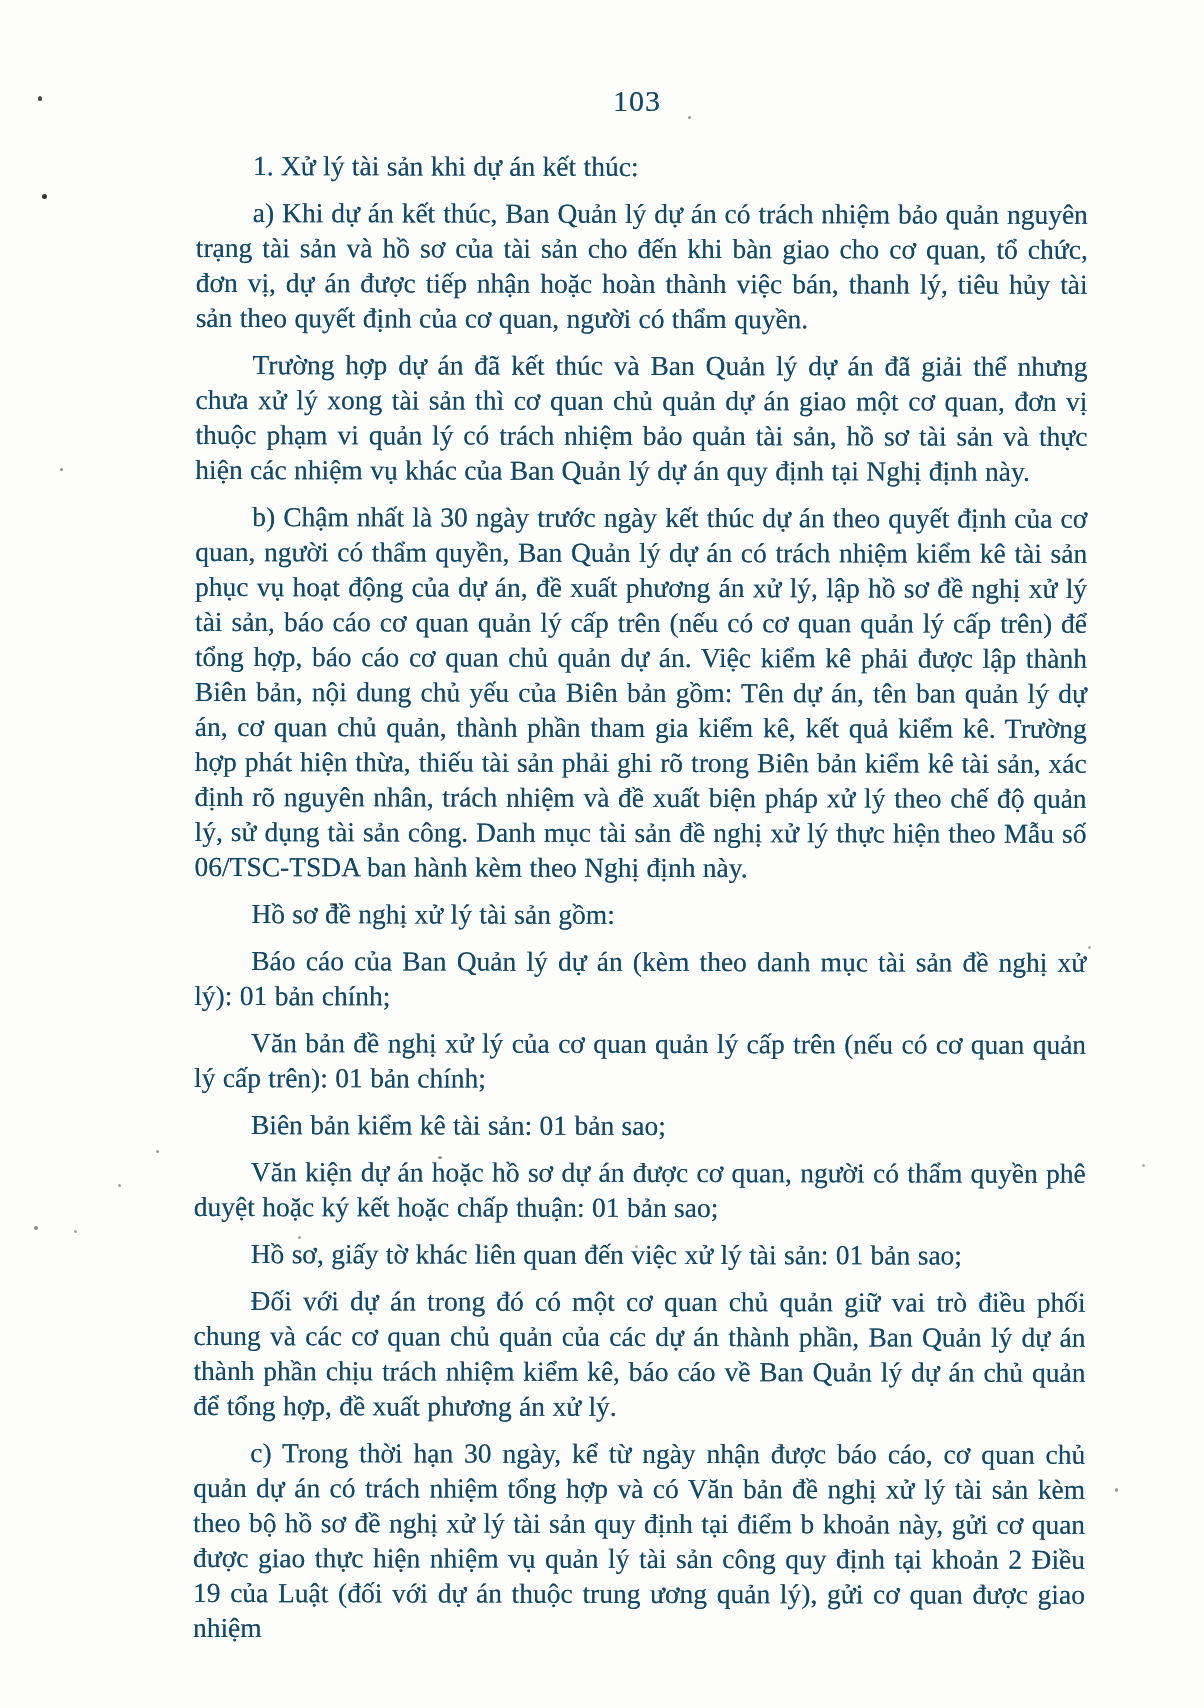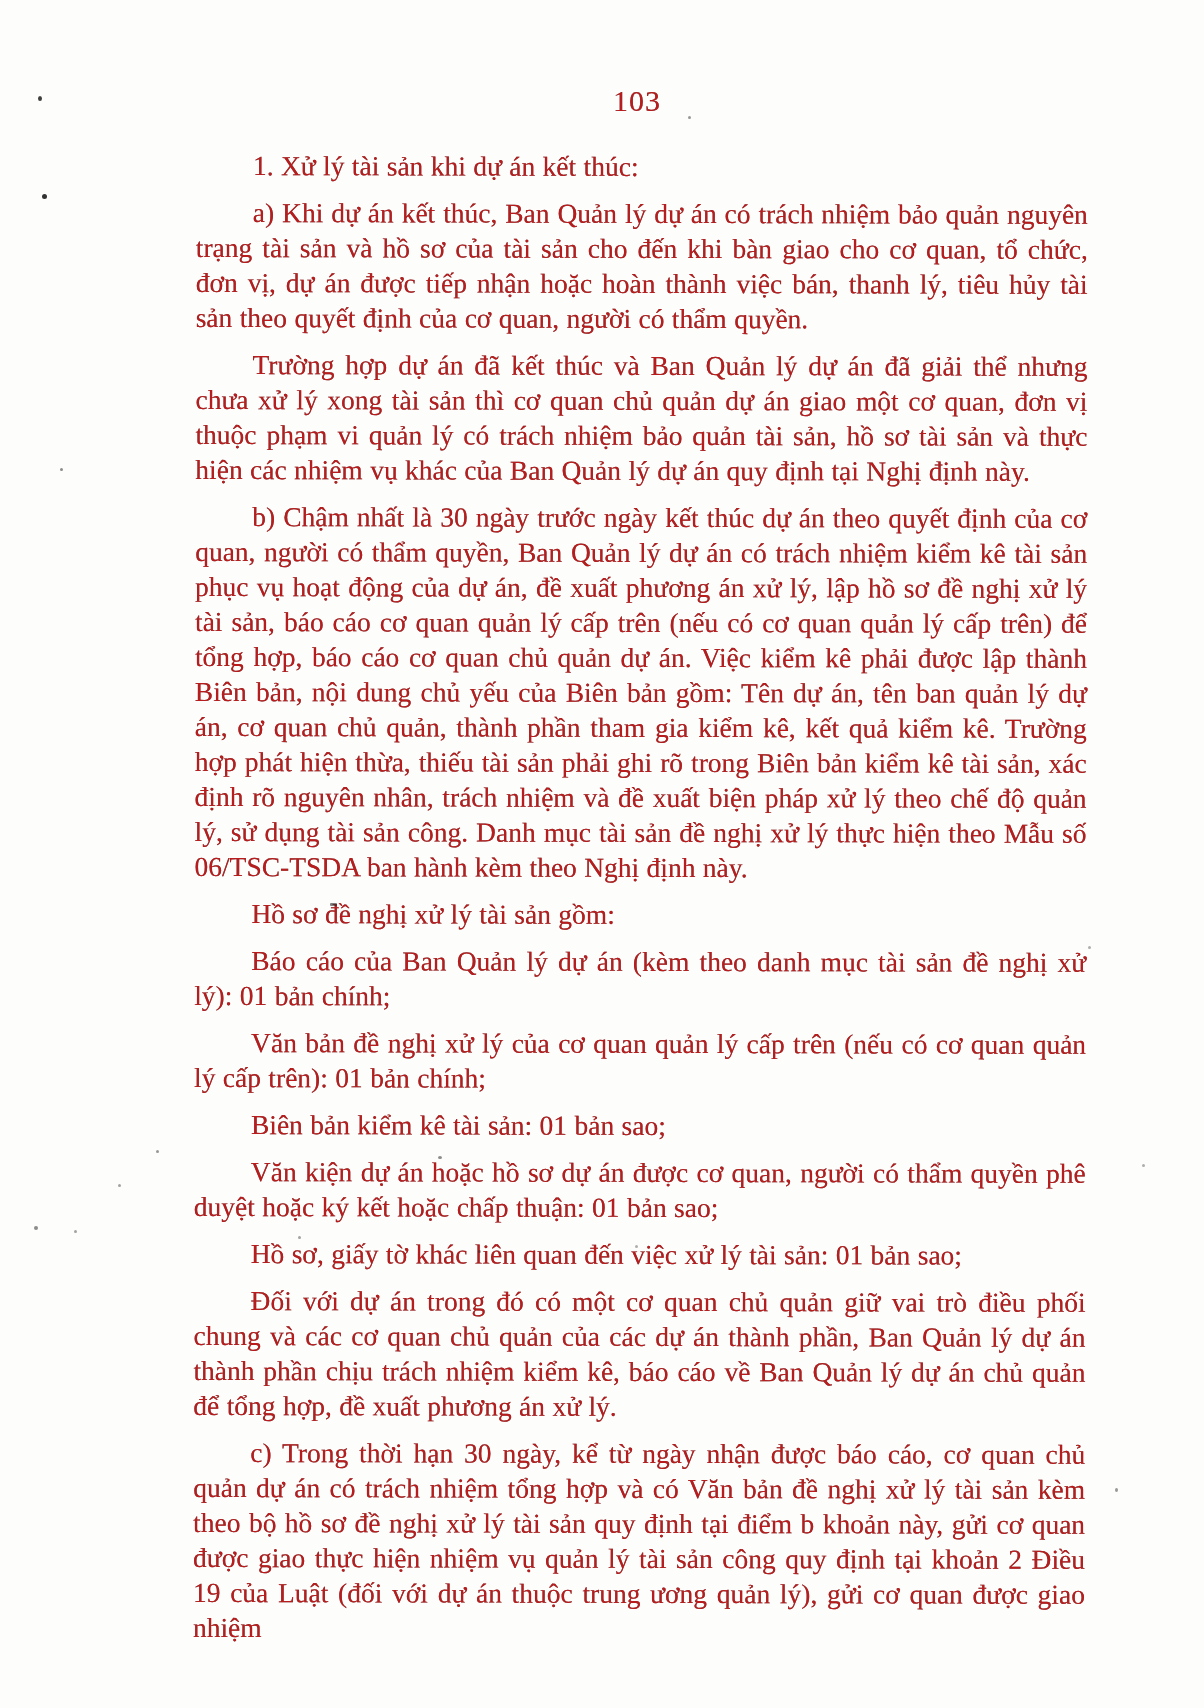--- a/index.html
+++ b/index.html
@@ -7,21 +7,21 @@
     padding: 0;
     background: #ffffff;
   }
   .page {
     position: relative;
     width: 1204px;
     height: 1708px;
     background: #fdfdfc;
     overflow: hidden;
     font-family: "Liberation Serif", "DejaVu Serif", serif;
-    color: #b91c1c;
+    color: #0c4a6e;
   }
   .page-number {
     position: absolute;
     top: 84px;
     left: 0;
     width: 100%;
     text-align: center;
     font-size: 30px;
     letter-spacing: 1px;
     transform: translateX(35px);

